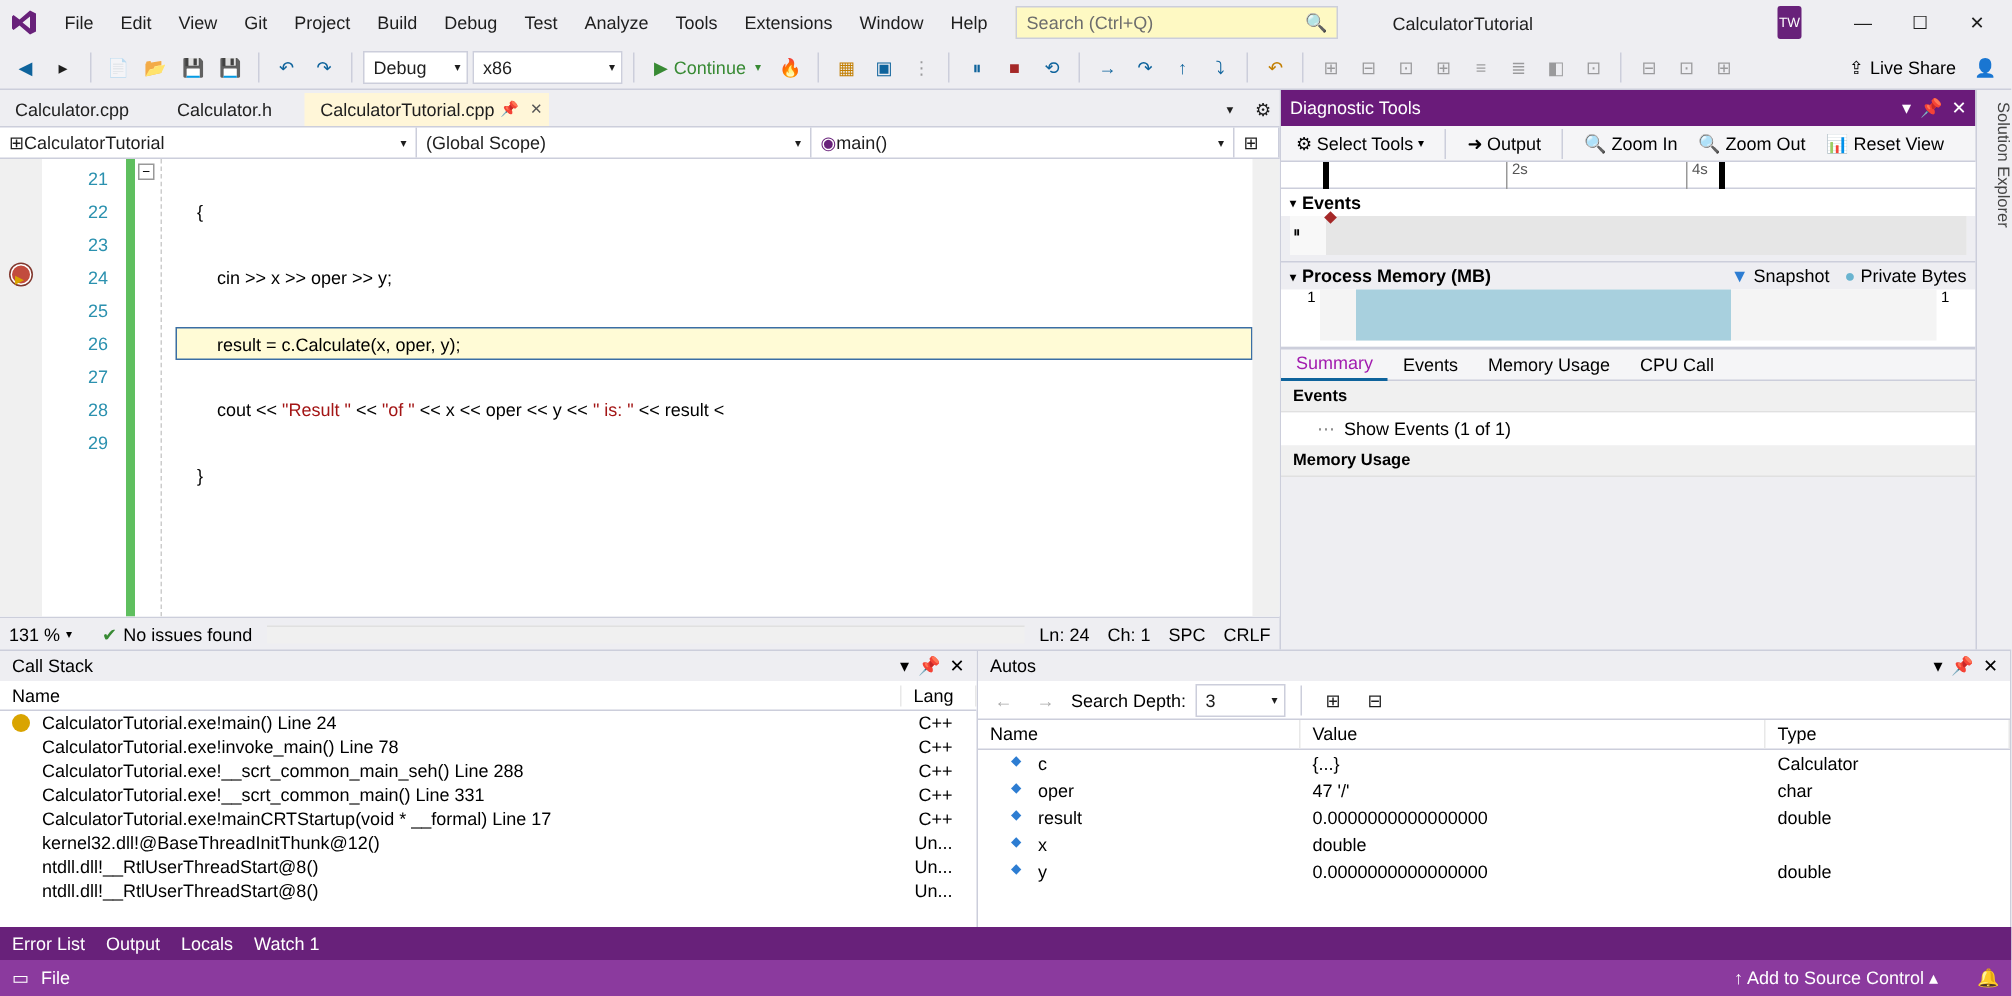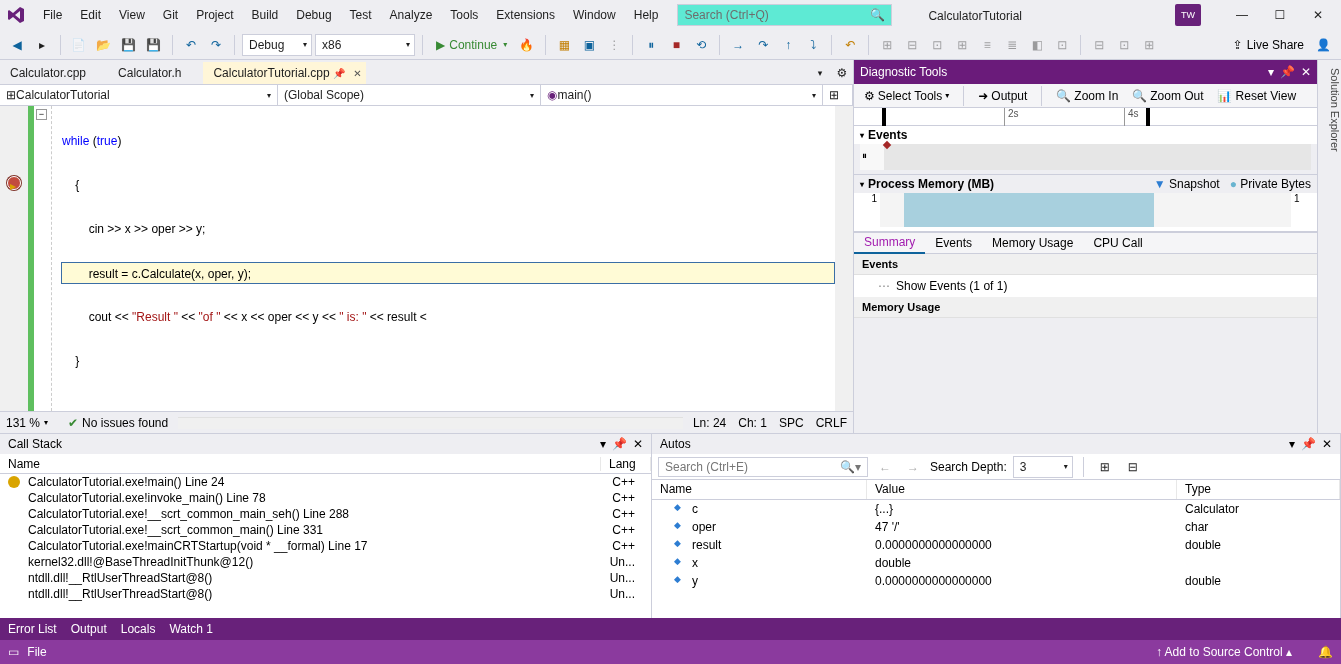--- a/index.html
+++ b/index.html
@@ -2,25 +2,25 @@
 <html><head>
 <meta charset="utf-8">
 <style>
 * { margin: 0; padding: 0; box-sizing: border-box; font-family: "Segoe UI", Tahoma, sans-serif; font-size: 12px; }
 body { width: 1341px; height: 664px; background: #eeeef2; display: flex; flex-direction: column; overflow: hidden; }
 
 
 .titlebar { height: 30px; background: #eeeef2; display: flex; align-items: center; padding: 0 6px; }
 .vs-logo { width: 20px; height: 20px; margin-right: 8px; display: inline-flex; align-items: center; justify-content: center; }
 .menu-item { padding: 4px 9px; cursor: default; color: #1e1e1e; }
-.search-box { margin-left: 10px; width: 215px; height: 22px; border: 1px solid #cccedb; background: #5eead4; display: flex; align-items: center; padding: 0 6px; color: #6d6d6d; }
+.search-box { margin-left: 10px; width: 215px; height: 22px; border: 1px solid #cccedb; background: #fef9c3; display: flex; align-items: center; padding: 0 6px; color: #6d6d6d; }
 .search-box span.glass { margin-left: auto; color: #555; }
 .app-title { margin-left: 18px; padding: 2px 18px; color: #1e1e1e; border-top: 2px solid #eeeef2; }
 .titlebar-right { margin-left: auto; display: flex; align-items: center; gap: 4px; }
-.tw-badge { width: 26px; height: 22px; background: #68217a; color: #fff; font-size: 9px; display: flex; align-items: center; justify-content: center; border-radius: 2px; margin-right: 20px; }
+.tw-badge { width: 16px; height: 22px; background: #68217a; color: #fff; font-size: 9px; display: flex; align-items: center; justify-content: center; border-radius: 2px; margin-right: 20px; }
 .win-btn { width: 34px; height: 24px; display: flex; align-items: center; justify-content: center; color: #1e1e1e; }
 
 
 .toolbar { height: 30px; background: #eeeef2; display: flex; align-items: center; padding: 0 6px; gap: 3px; border-bottom: 1px solid #cccedb; }
 .tb-sep { width: 1px; height: 20px; background: #cccedb; margin: 0 4px; }
 .tb-btn { height: 22px; min-width: 22px; padding: 0 3px; display: flex; align-items: center; justify-content: center; cursor: default; color: #1e1e1e; }
 .tb-btn.disabled { opacity: 0.4; }
 .tb-dropdown { height: 22px; border: 1px solid #cccedb; background: #fff; display: flex; align-items: center; padding: 0 4px 0 6px; font-size: 11px; color: #1e1e1e; min-width: 60px; }
 .tb-dropdown .chev { margin-left: auto; font-size: 8px; }
 .continue-btn { color: #388a34; display: flex; align-items: center; gap: 4px; padding: 0 6px; }
@@ -258,26 +258,36 @@
     </div>
 
     <div class="code-area">
       <div class="bp-gutter">
         <div style="height:66px"></div>
         <div style="position:relative;height:22px">
             <div class="bp-dot"></div>
             <span class="arrow-bp" style="position:absolute;left:10px;top:3px">▸</span>
           </div>
       </div>
+      <div class="ln-gutter">
+        <div>21</div>
+          <div>22</div>
+          <div>23</div>
+          <div>24</div>
+          <div>25</div>
+          <div>26</div>
+          <div>27</div>
+          <div>28</div>
+          <div>29</div>
+      </div>
       <div class="change-bar"></div>
       <div class="outline-gutter">
         <div style="position:absolute;top:3px;left:2px;width:11px;height:11px;border:1px solid #999;background:#fff;font-size:9px;text-align:center;line-height:9px">−</div>
       </div>
       <div class="code-text">
-<div class="code-line"><span class="kw">while</span> (<span class="kw">true</span>)</div>
 <div class="code-line">    {</div>
 <div class="code-line">        cin &gt;&gt; x &gt;&gt; oper &gt;&gt; y;</div>
 <div class="code-line hl">        result = c.Calculate(x, oper, y);</div>
 <div class="code-line">        cout &lt;&lt; <span class="str">"Result "</span> &lt;&lt; <span class="str">"of "</span> &lt;&lt; x &lt;&lt; oper &lt;&lt; y &lt;&lt; <span class="str">" is: "</span> &lt;&lt; result &lt;</div>
 <div class="code-line">    }</div>
 <div class="code-line"></div>
 
 
       </div>
       <div style="width:18px;background:#f0f0f0"></div>
@@ -431,24 +441,20 @@
   <div class="bot-panel">
     <div class="bot-header">
         <span>Autos</span>
         <span class="icons">
           <span>▾</span>
           <span>📌</span>
           <span>✕</span>
         </span>
       </div>
     <div class="autos-toolbar">
-      <div class="autos-search">
-          <span>Search (Ctrl+E)</span>
-          <span style="margin-left:auto">🔍▾</span>
-        </div>
       <span class="tb-btn disabled">←</span>
       <span class="tb-btn disabled">→</span>
       <span>Search Depth:</span>
       <div class="tb-dropdown" style="width:40px">
           <span>3</span>
           <span class="chev">▾</span>
         </div>
       <span class="tb-sep"></span>
       <span class="tb-btn">⊞</span>
       <span class="tb-btn">⊟</span>

